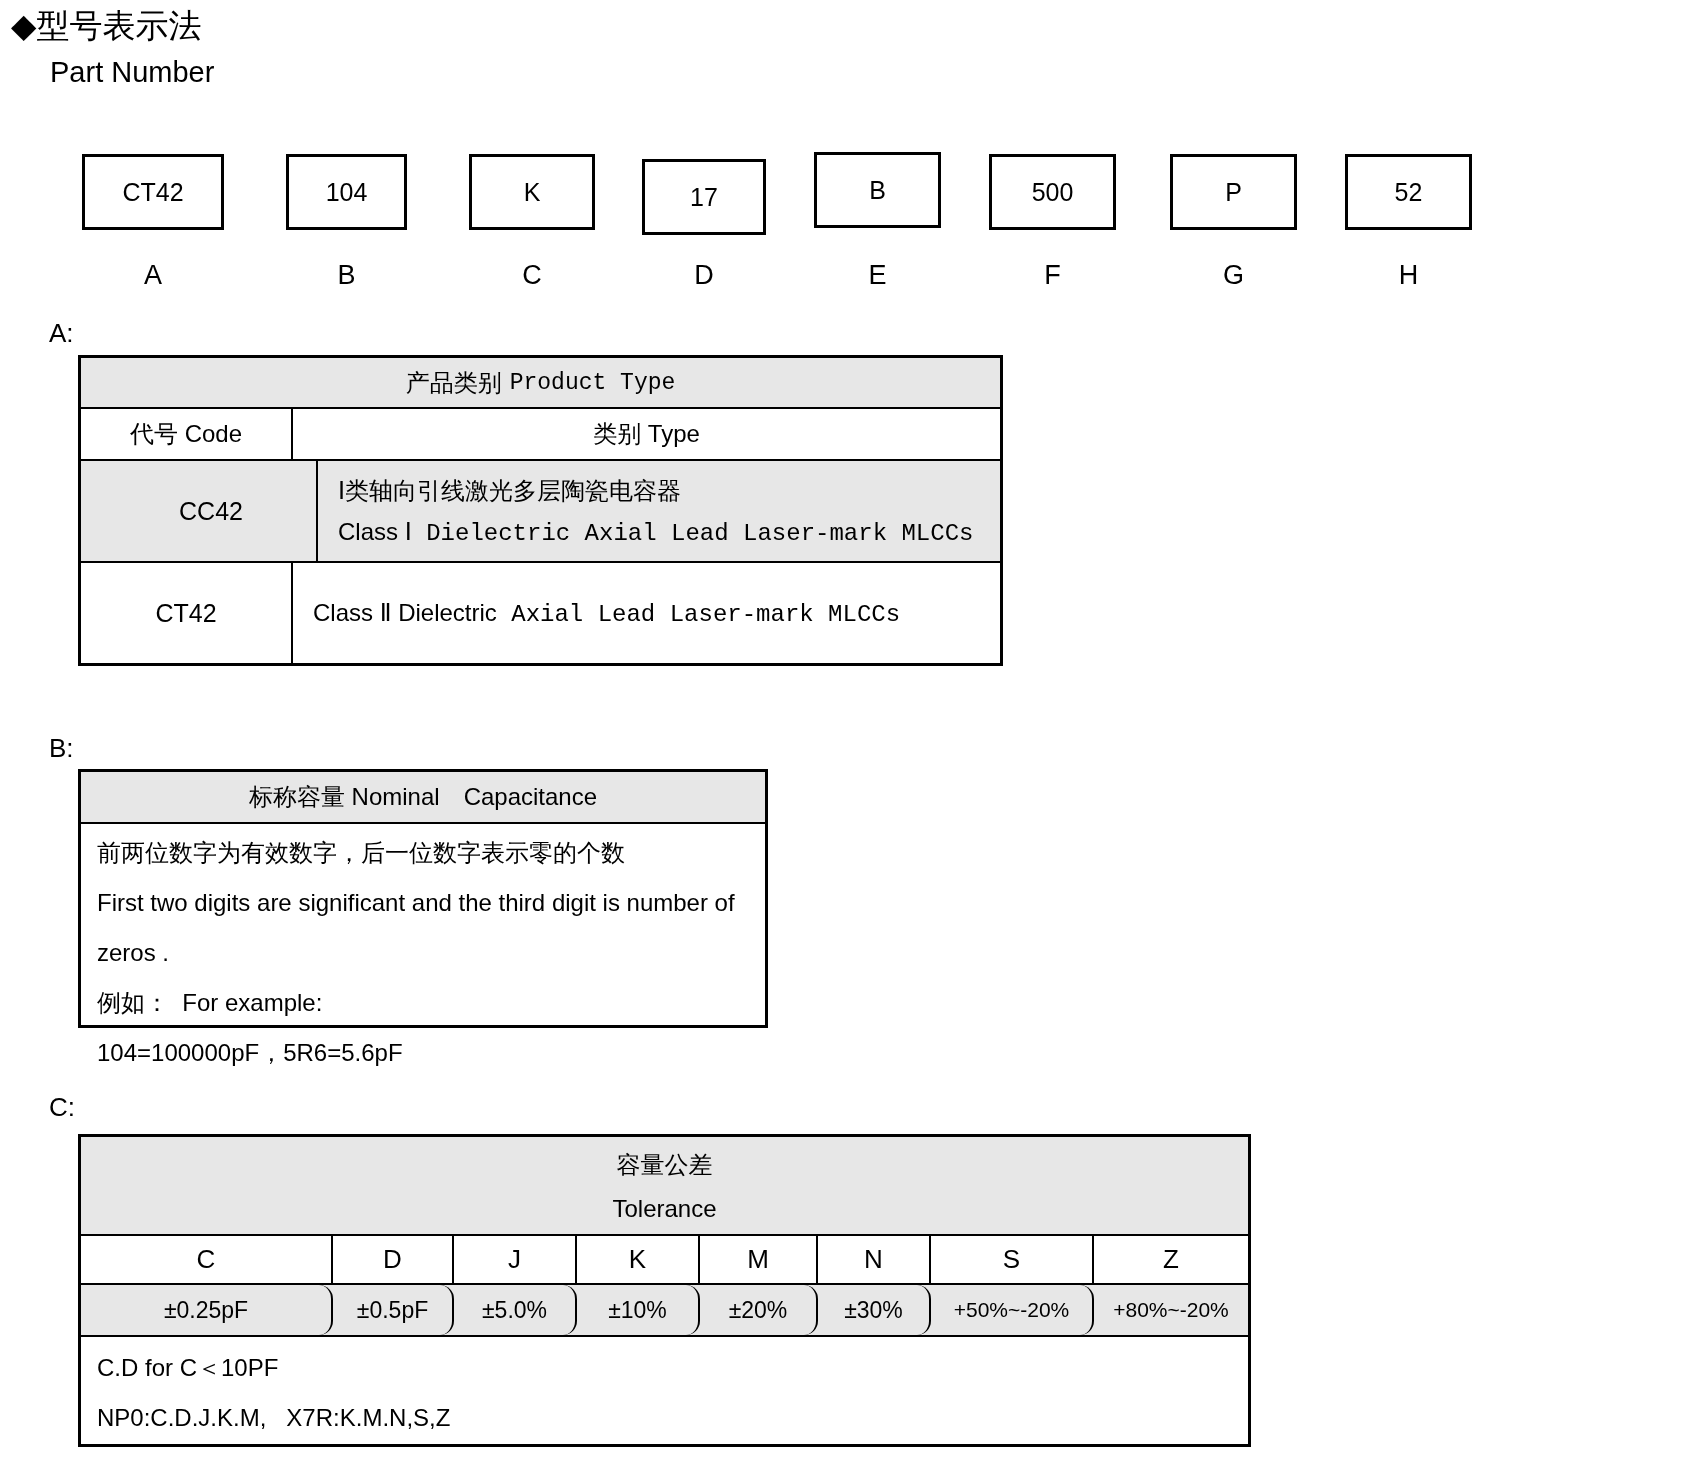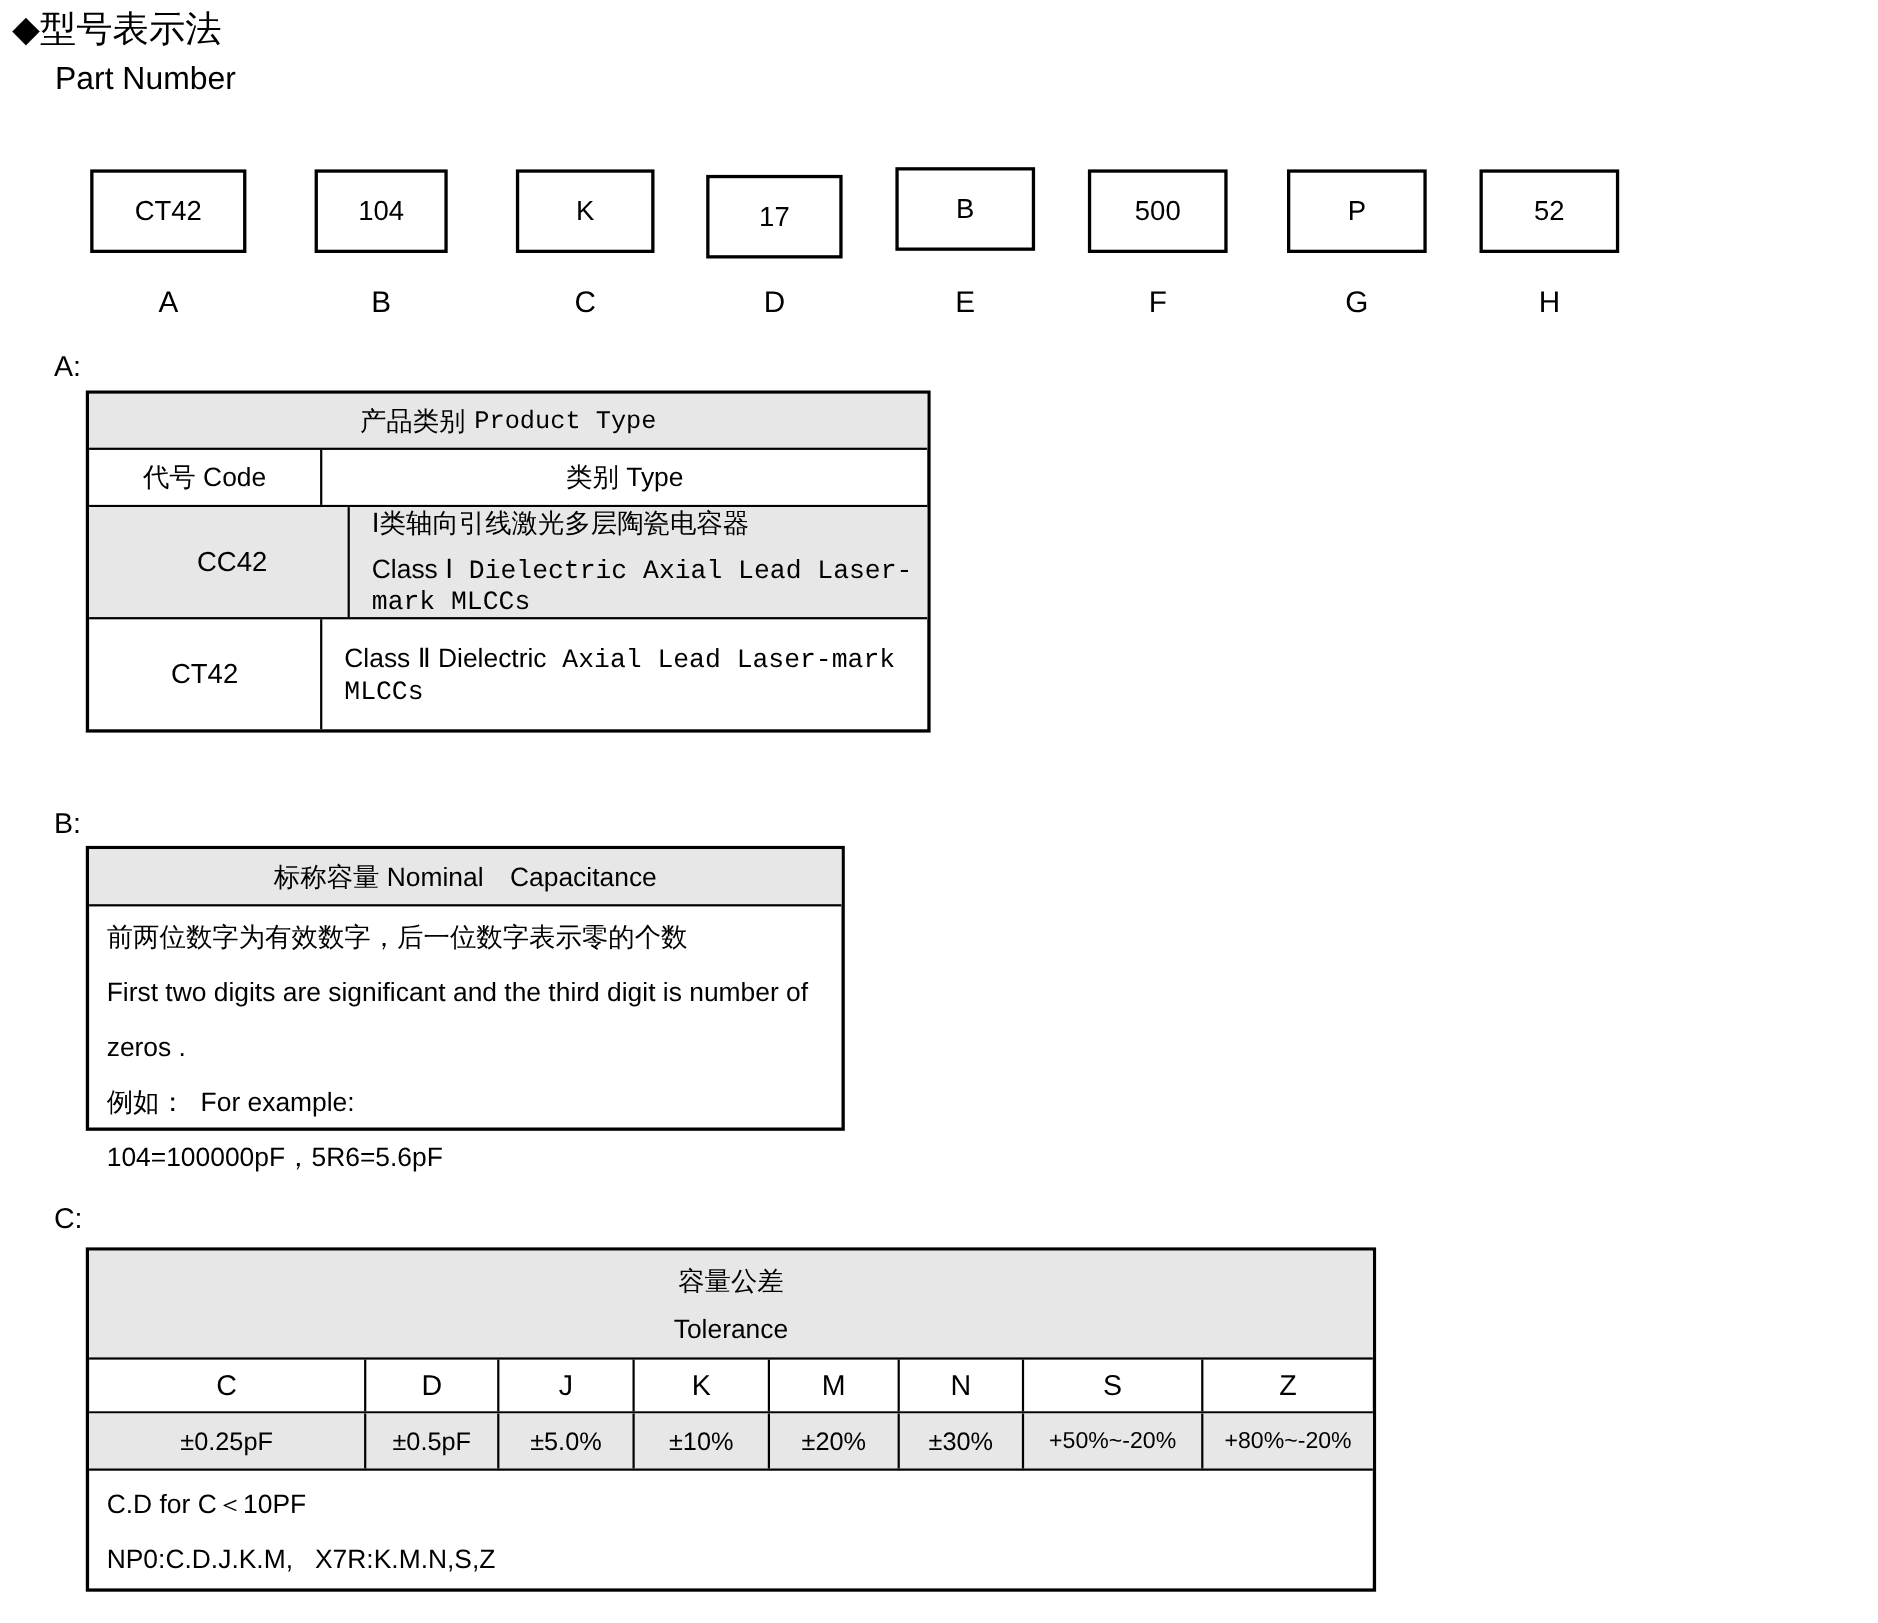--- a/index.html
+++ b/index.html
@@ -37,21 +37,21 @@
   .l7{left:1345px;width:127px;}
 
   .sec-label{position:absolute;left:49px;font-size:26px;}
   .sl-a{top:318px;}
   .sl-b{top:733px;}
   .sl-c{top:1092px;}
 
   .gray{background:#e7e7e7;}
 
   
-  .table-a{position:absolute;left:78px;top:355px;width:768px;border:3px solid #000;box-sizing:border-box;}
+  .table-a{position:absolute;left:78px;top:355px;width:925px;border:3px solid #000;box-sizing:border-box;}
   .ta-header{height:49px;border-bottom:2px solid #000;display:flex;align-items:center;justify-content:center;font-size:24px;gap:8px;}
   .ta-header .mono{font-size:23px;}
   .ta-sub{display:grid;grid-template-columns:212px auto;border-bottom:2px solid #000;}
   .ta-sub > div{height:50px;display:flex;align-items:center;justify-content:center;font-size:24px;}
   .ta-sub > div:first-child{border-right:2px solid #000;}
   .ta-row{display:grid;grid-template-columns:212px auto;}
   .ta-row.rb{border-bottom:2px solid #000;padding-left:25px;}
   .ta-code{height:100px;display:flex;align-items:center;justify-content:center;font-size:25px;border-right:2px solid #000;}
   .ta-type{height:100px;display:flex;flex-direction:column;justify-content:center;gap:11px;padding-left:20px;font-size:24px;}
   .ta-type .mono{font-size:24px;}
@@ -64,21 +64,21 @@
 
   
   .table-c{position:absolute;left:78px;top:1134px;width:1173px;border:3px solid #000;box-sizing:border-box;}
   .tc-header{height:97px;border-bottom:2px solid #000;display:flex;flex-direction:column;align-items:center;justify-content:center;gap:14px;font-size:24px;}
   .tc-grid{display:grid;grid-template-columns:252px 121px 123px 123px 118px 113px 163px auto;}
   .tc-grid > div{box-sizing:border-box;border-right:2px solid #000;display:flex;align-items:center;justify-content:center;}
   .tc-grid > div:last-child{border-right:none;}
   .tc-codes{border-bottom:2px solid #000;}
   .tc-codes > div{height:47px;font-size:26px;}
   .tc-values{border-bottom:2px solid #000;}
-  .tc-values > div{height:50px;font-size:23px;}
+  .tc-values > div{height:50px;font-size:23px;border-radius:14px;}
   .tc-values > div.small{font-size:21px;}
   .tc-notes{height:107px;padding:6px 0 0 16px;box-sizing:border-box;}
   .tc-notes .line{line-height:50px;font-size:24px;}
 </style>
 </head>
 <body>
 
 <div class="page">
 
   <div class="doc-title">◆型号表示法</div>

